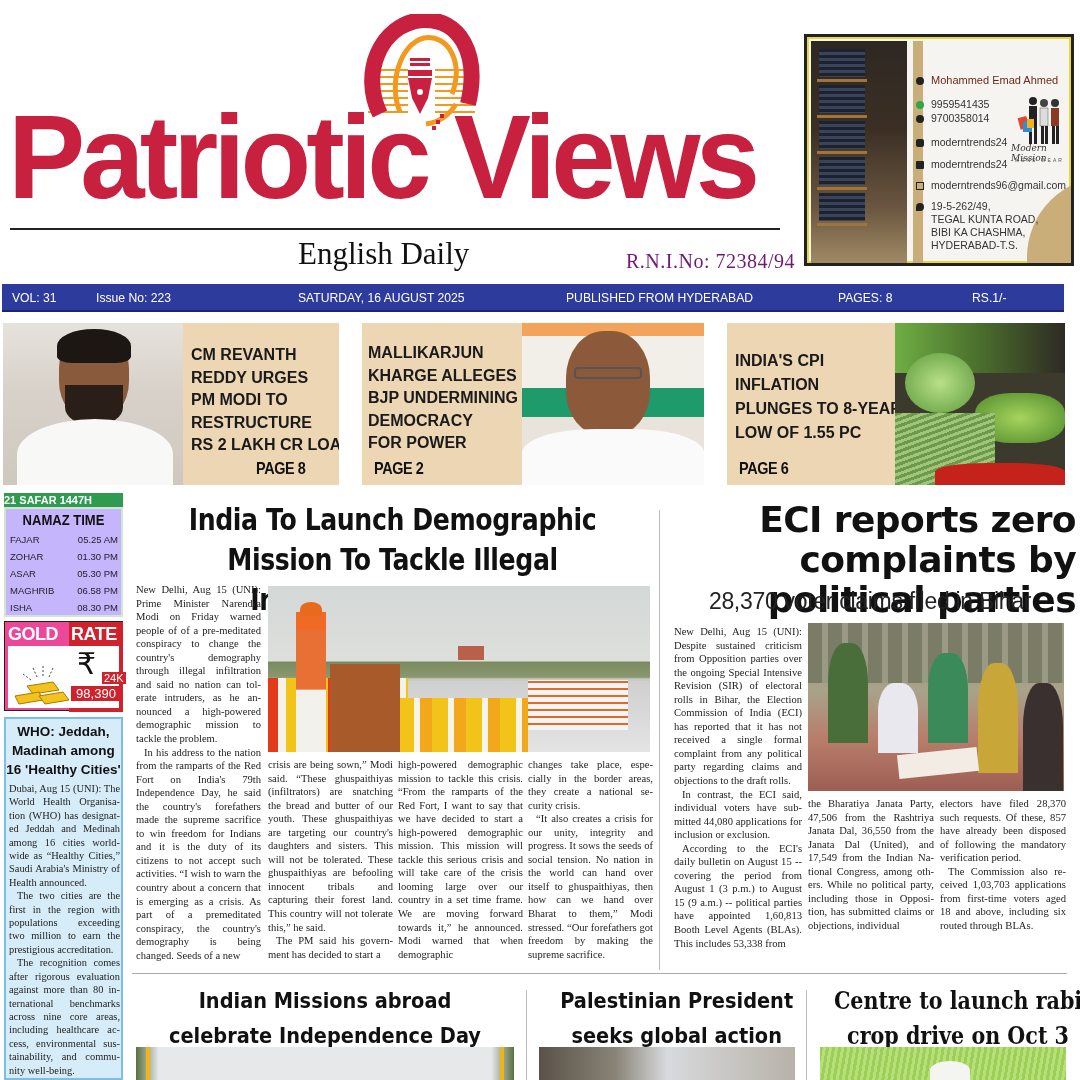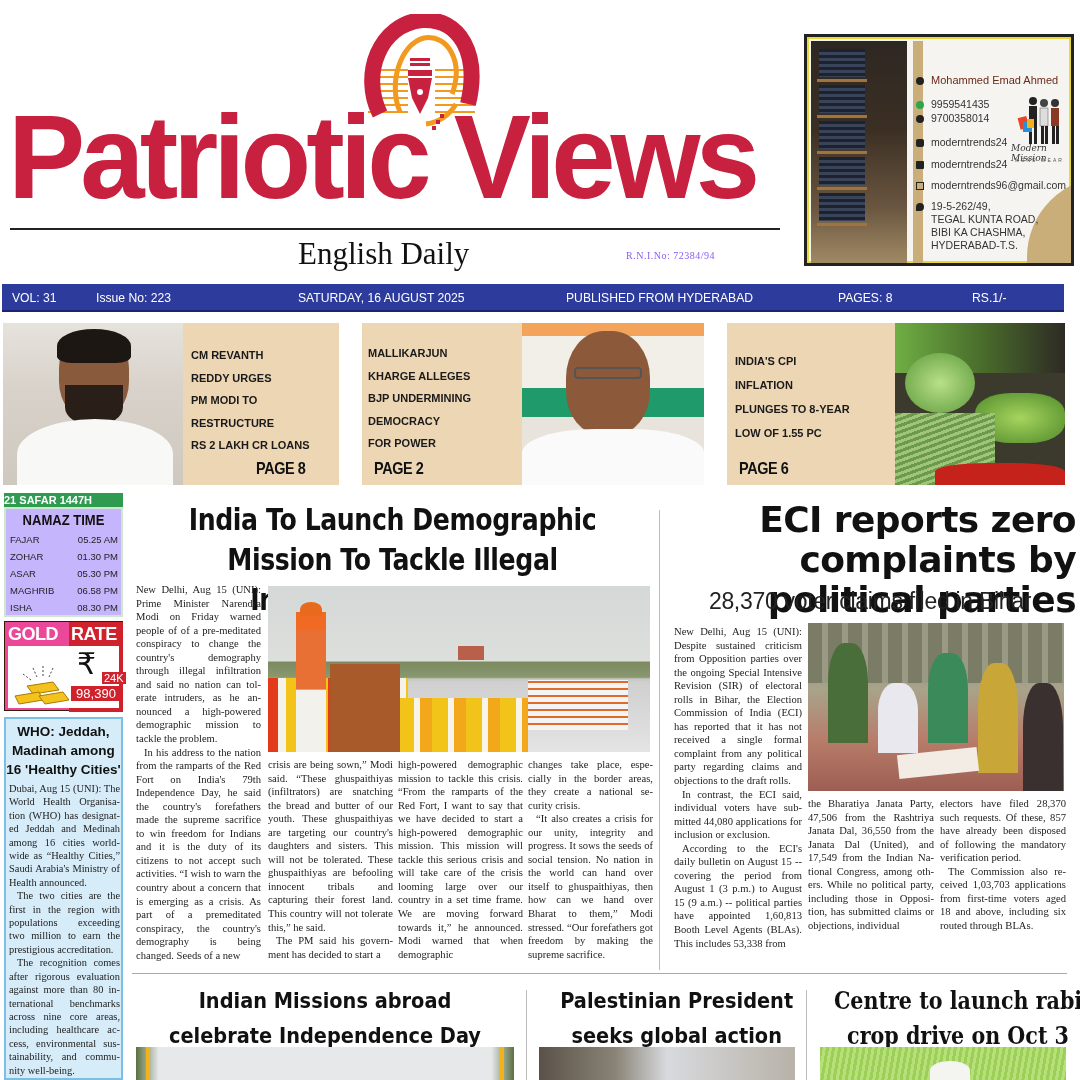--- a/index.html
+++ b/index.html
@@ -4,41 +4,41 @@
 <style>
 *{box-sizing:border-box;margin:0;padding:0}
 html,body{width:1080px;height:1080px;overflow:hidden;background:#fff}
 body{position:relative;font-family:"DejaVu Serif",serif;color:#222}
 .abs{position:absolute}
 
 #logo-mark{left:340px;top:14px;width:160px;height:118px}
 #masthead-title{left:8px;top:102px;width:770px;height:120px;font-family:"Liberation Sans",sans-serif;font-weight:bold;font-size:118px;line-height:110px;color:#c8203f;letter-spacing:-5px;transform:scaleX(0.98);transform-origin:left;white-space:nowrap}
 #mast-rule{left:10px;top:228px;width:770px;height:2px;background:#222}
 #edition-label{left:298px;top:236px;font-family:"Liberation Serif",serif;font-size:31px;color:#111}
-#rni{left:626px;top:250px;font-family:"Liberation Serif",serif;font-size:10px;color:#8b5cf6;letter-spacing:0.5px}
+#rni{left:626px;top:250px;font-family:"Liberation Serif",serif;font-size:20px;color:#701a75;letter-spacing:0.5px}
 
 #ad-box{left:804px;top:34px;width:270px;height:232px;border:3px solid #222;outline:2px solid #e9d83a;outline-offset:-5px;background:#f6f4f0;overflow:hidden}
 #ad-photo{left:4px;top:4px;width:96px;height:222px;background:linear-gradient(180deg,#2e2822 0%,#3b2f24 40%,#6a5640 75%,#a08a64 100%)}
 #ad-photo .shelf{position:absolute;left:6px;width:50px;height:3px;background:#a0743e}
 #ad-photo .stack{position:absolute;left:8px;width:46px;height:28px;background:repeating-linear-gradient(180deg,#1c2230 0 3px,#3a4458 3px 6px)}
 #ad-strip{left:106px;top:4px;width:10px;height:222px;background:#c9ae7a}
 #ad-curve{left:220px;top:140px;width:80px;height:120px;border-radius:80px 0 0 0;background:#c9ae7a}
 .ad-line{position:absolute;left:124px;font-family:"Liberation Sans",sans-serif;font-size:10.5px;color:#333;white-space:nowrap}
 .ad-ico{position:absolute;left:109px;width:8px;height:8px;border-radius:50%;background:#222}
 #ad-name{color:#6b2a18;font-size:11px}
 #ad-brand{left:210px;top:56px;width:54px;height:82px}
 #ad-brand-script{left:204px;top:106px;font-family:"DejaVu Serif",serif;font-style:italic;font-size:9px;color:#333}
 #ad-brand-sub{left:208px;top:120px;font-family:"Liberation Sans",sans-serif;font-size:5px;letter-spacing:2px;color:#555}
 
 #info-bar{left:2px;top:284px;width:1062px;height:28px;background:#2d3c9c;border-bottom:2px solid #1a2470;color:#fff;font-family:"Liberation Sans",sans-serif;font-size:13.5px}
 #info-bar span{position:absolute;top:6px;white-space:nowrap;transform:scaleX(0.9);transform-origin:left}
 
 .teaser{position:absolute;top:323px;height:162px;overflow:hidden}
 .teaser-panel{position:absolute;background:#ecd6b4;top:0;height:162px}
-.teaser-text{position:absolute;font-family:"Liberation Sans",sans-serif;font-weight:bold;font-size:11px;line-height:22.5px;color:#1a1a1a;white-space:nowrap}
+.teaser-text{position:absolute;font-family:"Liberation Sans",sans-serif;font-weight:bold;font-size:16px;line-height:22.5px;color:#1a1a1a;white-space:nowrap}
 .teaser-page{position:absolute;font-family:"Liberation Sans",sans-serif;font-weight:bold;font-size:17px;color:#111;letter-spacing:-0.5px;transform:scaleX(0.85);transform-origin:left}
 .photo{position:absolute;overflow:hidden}
 
 #hijri{left:4px;top:493px;width:119px;height:14px;background:#2f9b50;color:#fff;font-family:"Liberation Sans",sans-serif;font-weight:bold;font-size:11px;line-height:14px;text-align:left}
 #namaz-box{left:4px;top:507px;width:119px;height:110px;border:2px solid #cfe7cf;background:#c4b5fd}
 #namaz-title{position:absolute;left:0;top:3px;width:115px;text-align:center;font-family:"Liberation Sans",sans-serif;font-weight:bold;font-size:14.5px;color:#111;transform:scaleX(0.9)}
 .nz-row{position:absolute;left:4px;width:110px;font-family:"Liberation Sans",sans-serif;font-size:9.5px;color:#222}
 .nz-row .t{position:absolute;right:2px}
 #gold-box{left:4px;top:621px;width:119px;height:90px;background:#ec4899;border:1px solid #3a1a08}
 #gold-label-a{position:absolute;left:3px;top:2px;font-family:"Liberation Sans",sans-serif;font-weight:bold;font-size:18px;color:#fff;letter-spacing:-0.5px}

